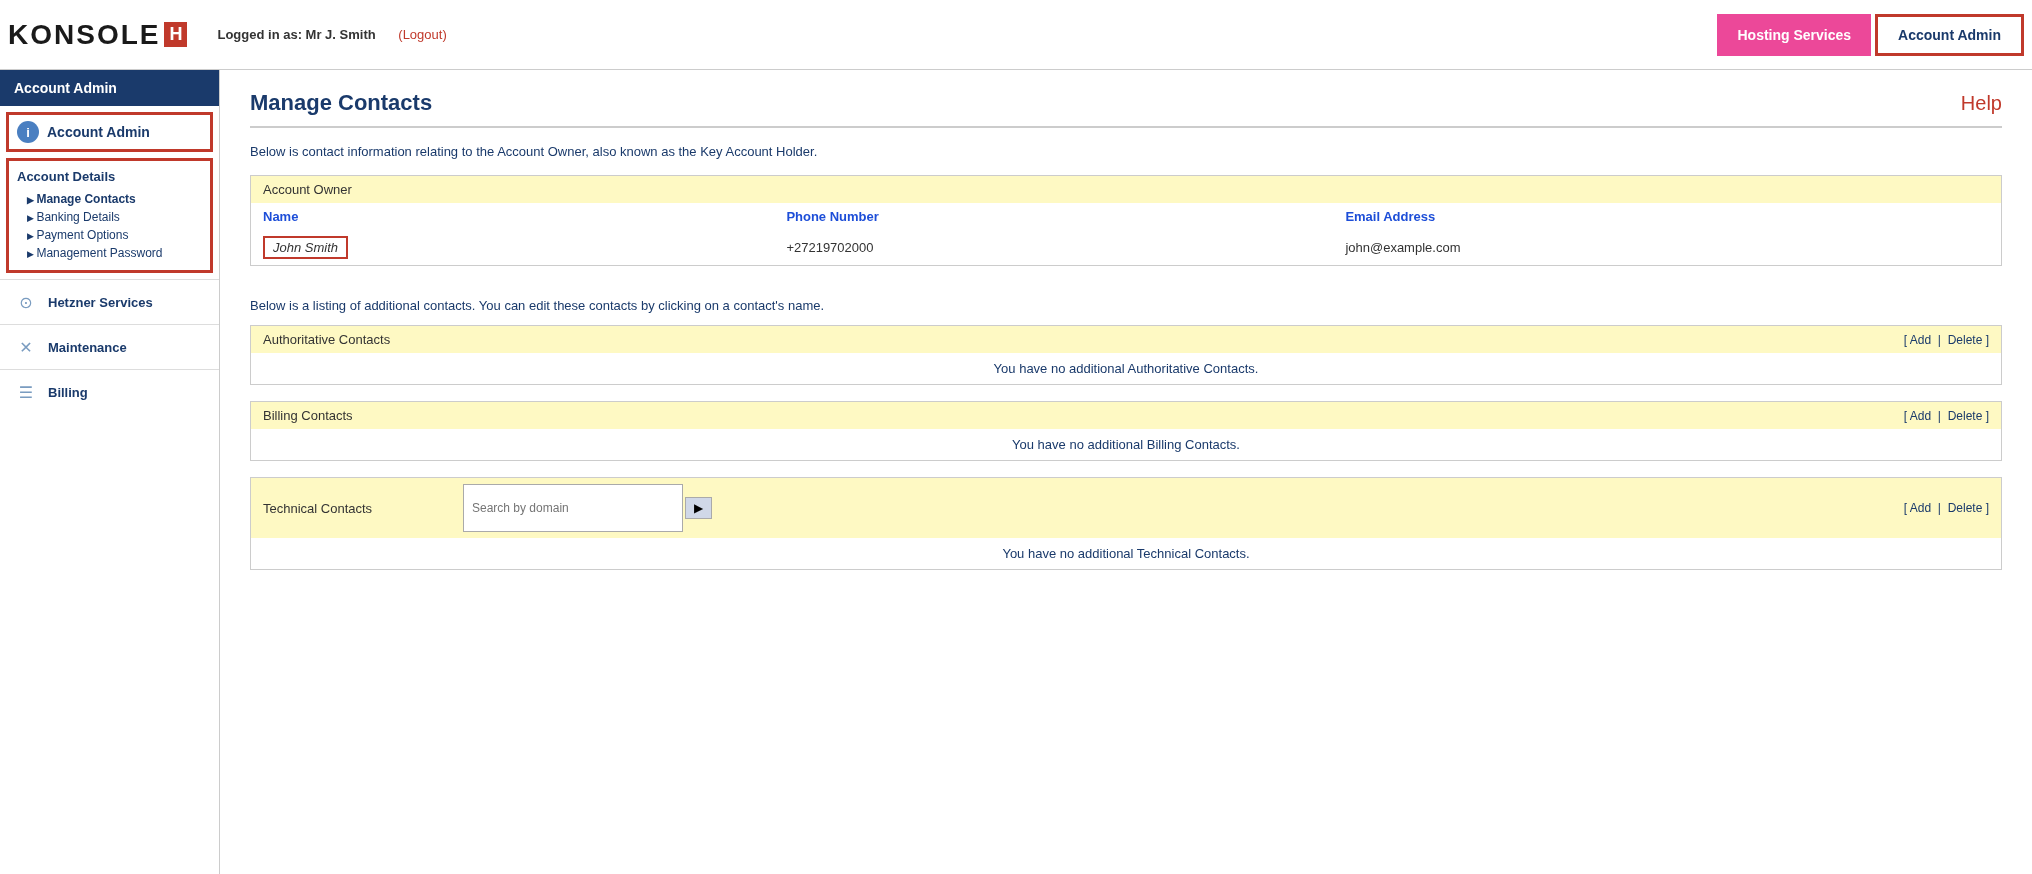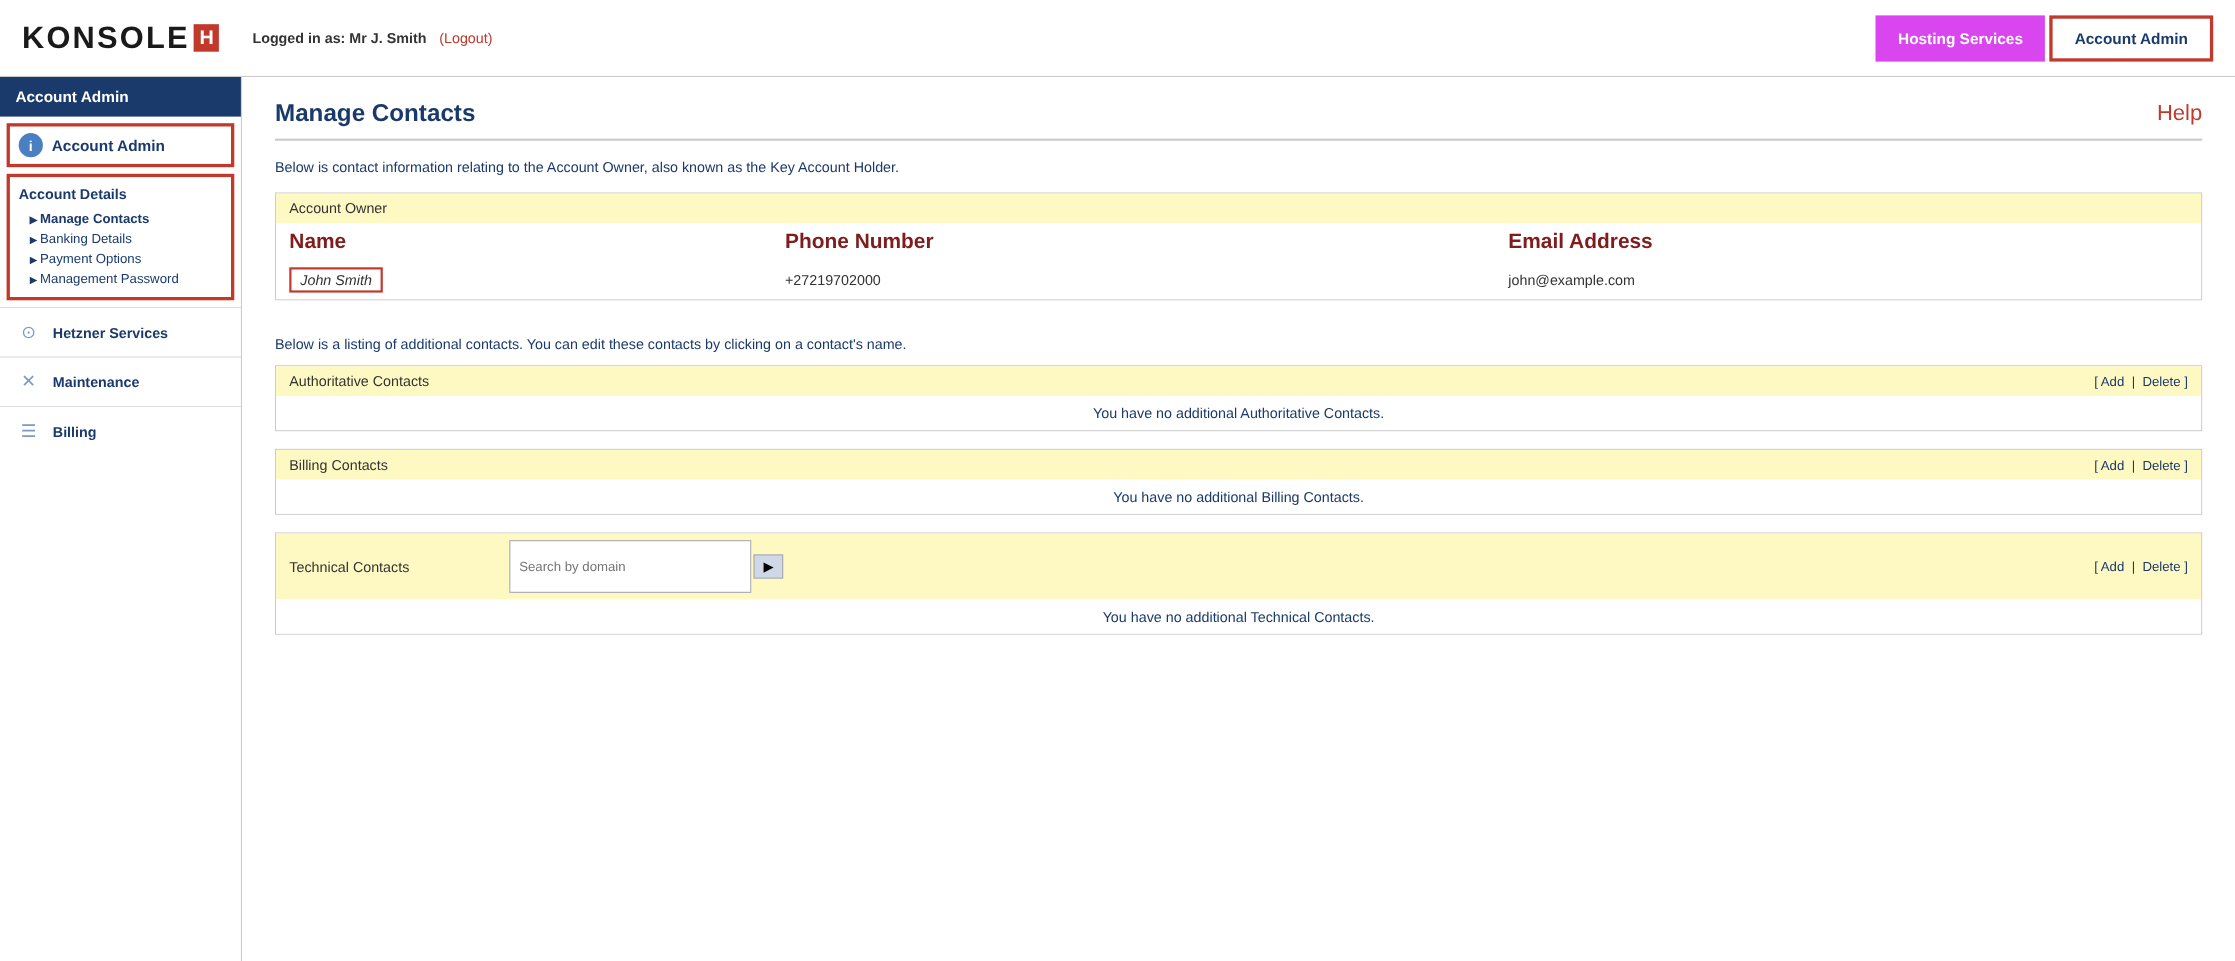--- a/index.html
+++ b/index.html
@@ -2,21 +2,21 @@
 <html><head>
   <meta charset="utf-8">
   <style>
     * { margin: 0; padding: 0; box-sizing: border-box; }
     body { font-family: Arial, sans-serif; font-size: 13px; color: #333; background: #fff; }
 
     
     #header {
       display: flex;
       align-items: center;
-      padding: 8px 20px;
+      padding: 8px 8px;
       border-bottom: 1px solid #ccc;
       background: #fff;
       height: 70px;
     }
     #logo-area {
       display: flex;
       align-items: center;
       margin-right: 30px;
     }
     #logo-text {
@@ -37,35 +37,35 @@
       font-size: 13px;
       color: #333;
       flex: 1;
     }
     #login-info span {
       font-weight: bold;
     }
     #logout-link {
       color: #c0392b;
       text-decoration: none;
-      margin-left: 8px;
+      margin-left: 19px;
     }
     #header-nav {
       display: flex;
       gap: 4px;
     }
     .nav-btn {
       padding: 10px 20px;
       font-size: 14px;
       font-weight: bold;
       cursor: pointer;
       border: none;
     }
     .nav-btn-hosting {
-      background: #d946ef;
+      background: #ec4899;
       color: #fff;
     }
     .nav-btn-account {
       background: #fff;
       color: #1a3a6b;
       border: 3px solid #c0392b;
     }
 
     
     #layout {
@@ -227,23 +227,23 @@
       cursor: pointer;
     }
 
     .contact-table {
       width: 100%;
       border-collapse: collapse;
     }
     .contact-table th {
       text-align: left;
       padding: 6px 12px;
-      color: #7f1d1d;
-      font-weight: bold;
-      font-size: 19px;
+      color: #1d4ed8;
+      font-weight: bold;
+      font-size: 13px;
       background: #fff;
     }
     .contact-table td {
       padding: 6px 12px;
       font-size: 13px;
       background: #fff;
     }
     .contact-name-cell {
       border: 2px solid #c0392b;
       display: inline-block;

